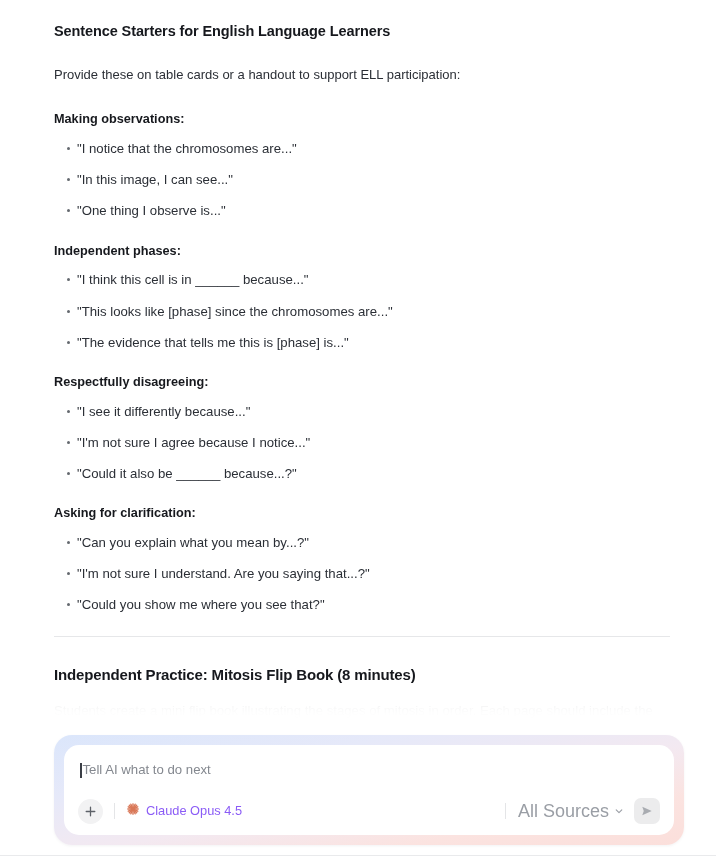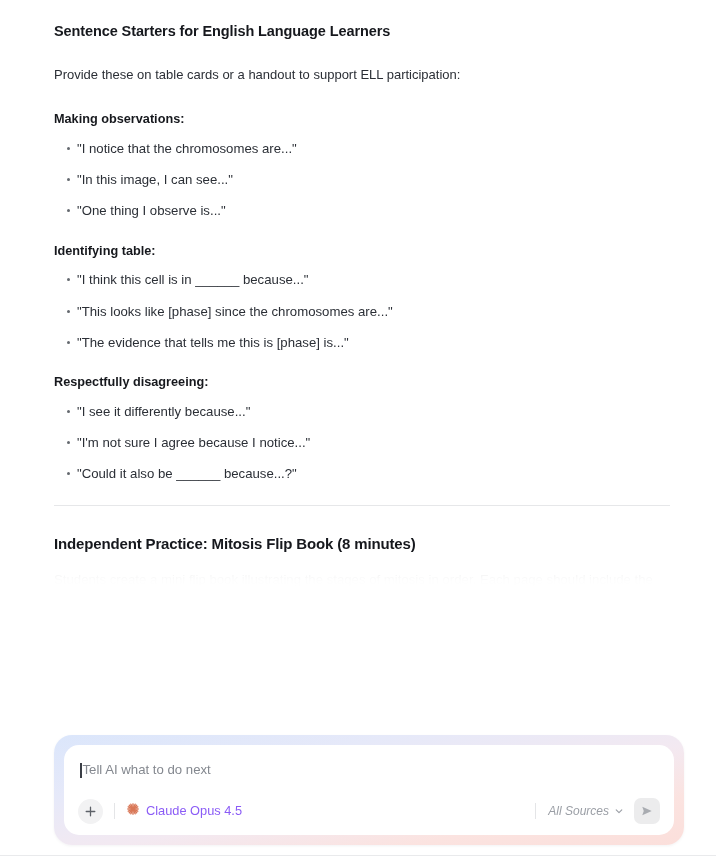--- a/index.html
+++ b/index.html
@@ -188,24 +188,23 @@
 
   .spacer { flex: 1; }
 
   .sources {
     display: flex;
     align-items: center;
     gap: 5px;
     cursor: pointer;
   }
   .sources-label {
-    font-size: 12px;
+    font-size: 18px;
     color: #9a9ea5;
     line-height: 1;
-    font-style: italic;
   }
   .chev { display: block; }
 
   .send-btn {
     width: 26px; height: 26px;
     border-radius: 7px;
     background: #ececed;
     display: flex;
     align-items: center;
     justify-content: center;
@@ -237,38 +236,46 @@
     <div class="grp">
       <div class="grp-title">Making observations:</div>
       <ul class="bullets">
         <li>"I notice that the chromosomes are..."</li>
         <li>"In this image, I can see..."</li>
         <li>"One thing I observe is..."</li>
       </ul>
     </div>
 
     <div class="grp">
-      <div class="grp-title">Identifying table:</div>
+      <div class="grp-title">Independent phases:</div>
       <ul class="bullets">
         <li>"I think this cell is in ______ because..."</li>
         <li>"This looks like [phase] since the chromosomes are..."</li>
         <li>"The evidence that tells me this is [phase] is..."</li>
       </ul>
     </div>
 
 
     <div class="grp">
       <div class="grp-title">Respectfully disagreeing:</div>
       <ul class="bullets">
         <li>"I see it differently because..."</li>
         <li>"I'm not sure I agree because I notice..."</li>
         <li>"Could it also be ______ because...?"</li>
       </ul>
     </div>
 
+    <div class="grp">
+      <div class="grp-title">Asking for clarification:</div>
+      <ul class="bullets">
+        <li>"Can you explain what you mean by...?"</li>
+        <li>"I'm not sure I understand. Are you saying that...?"</li>
+        <li>"Could you show me where you see that?"</li>
+      </ul>
+    </div>
 
     <div class="divider"></div>
 
     <h2 class="section-title">Independent Practice: Mitosis Flip Book (8 minutes)</h2>
 
     <p class="faded-para">Students create a mini flip book illustrating the stages of mitosis in order. Each page should include the</p>
   </div>
 
   <div class="composer-wrap">
     <div class="composer">

